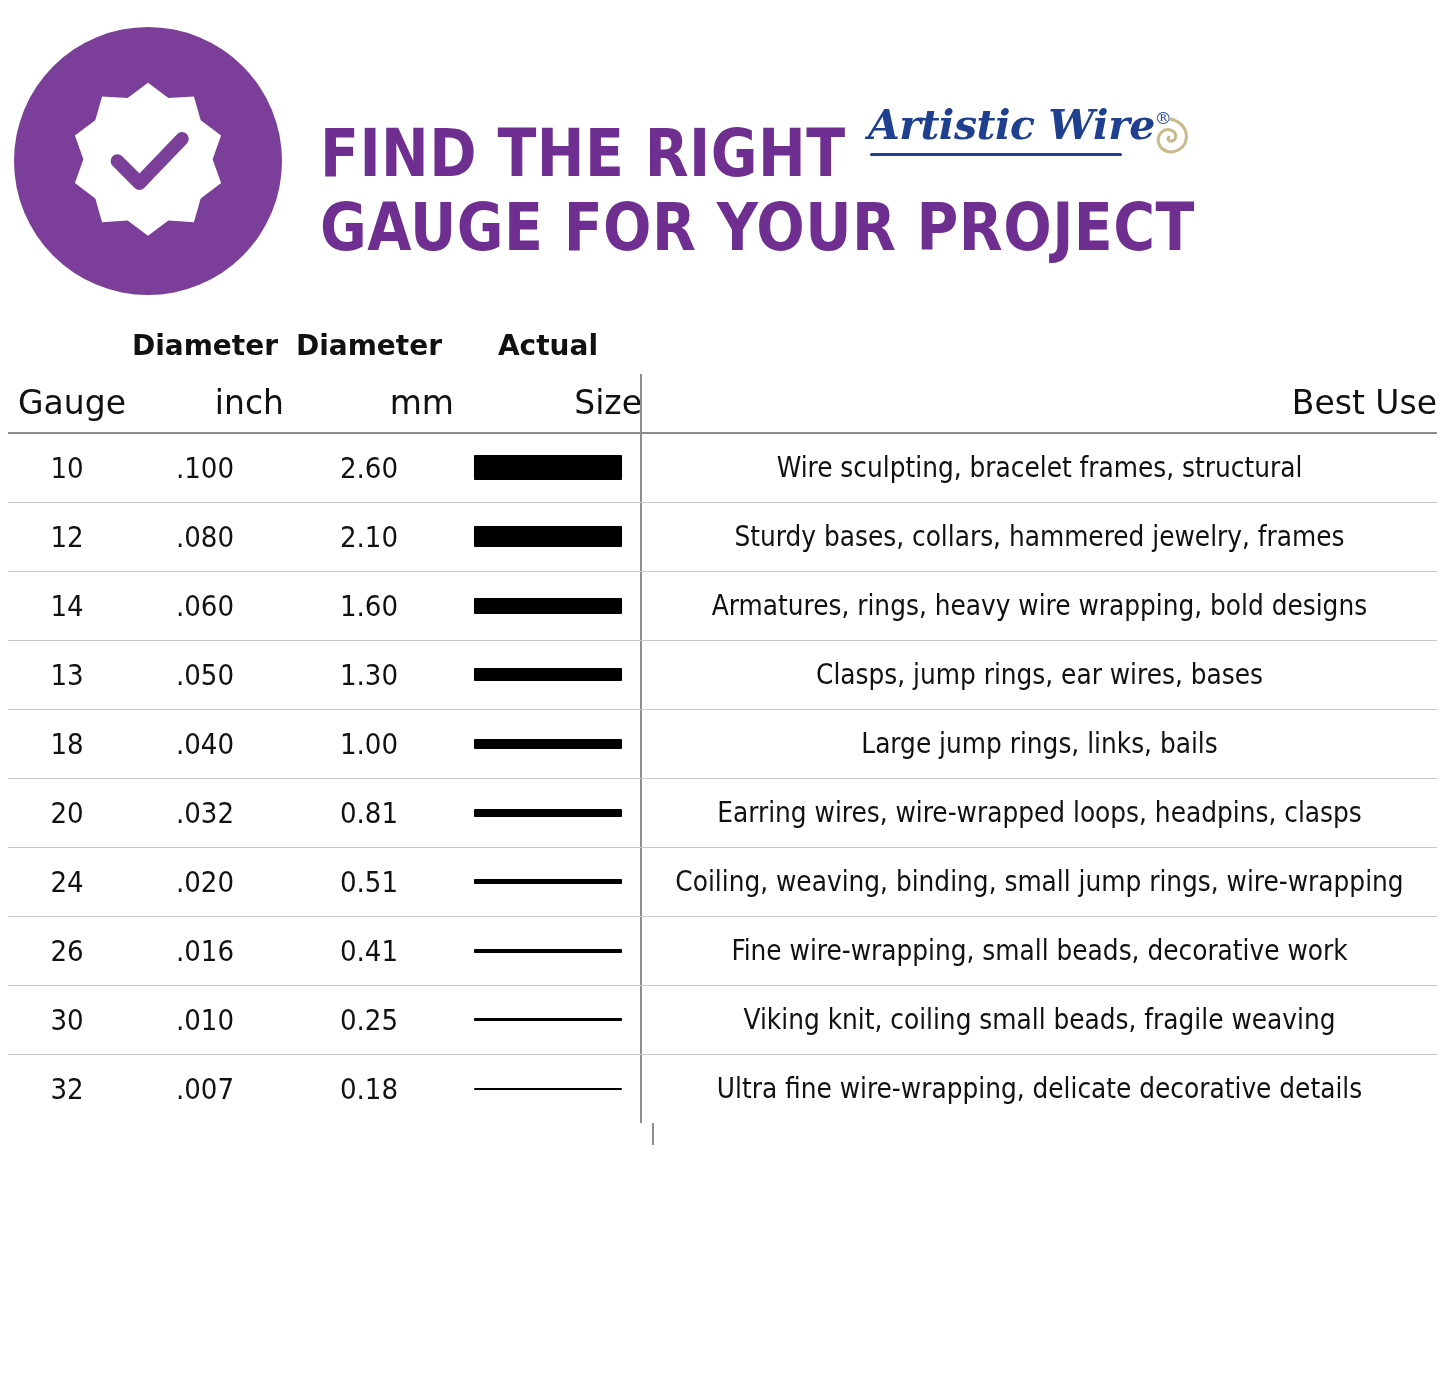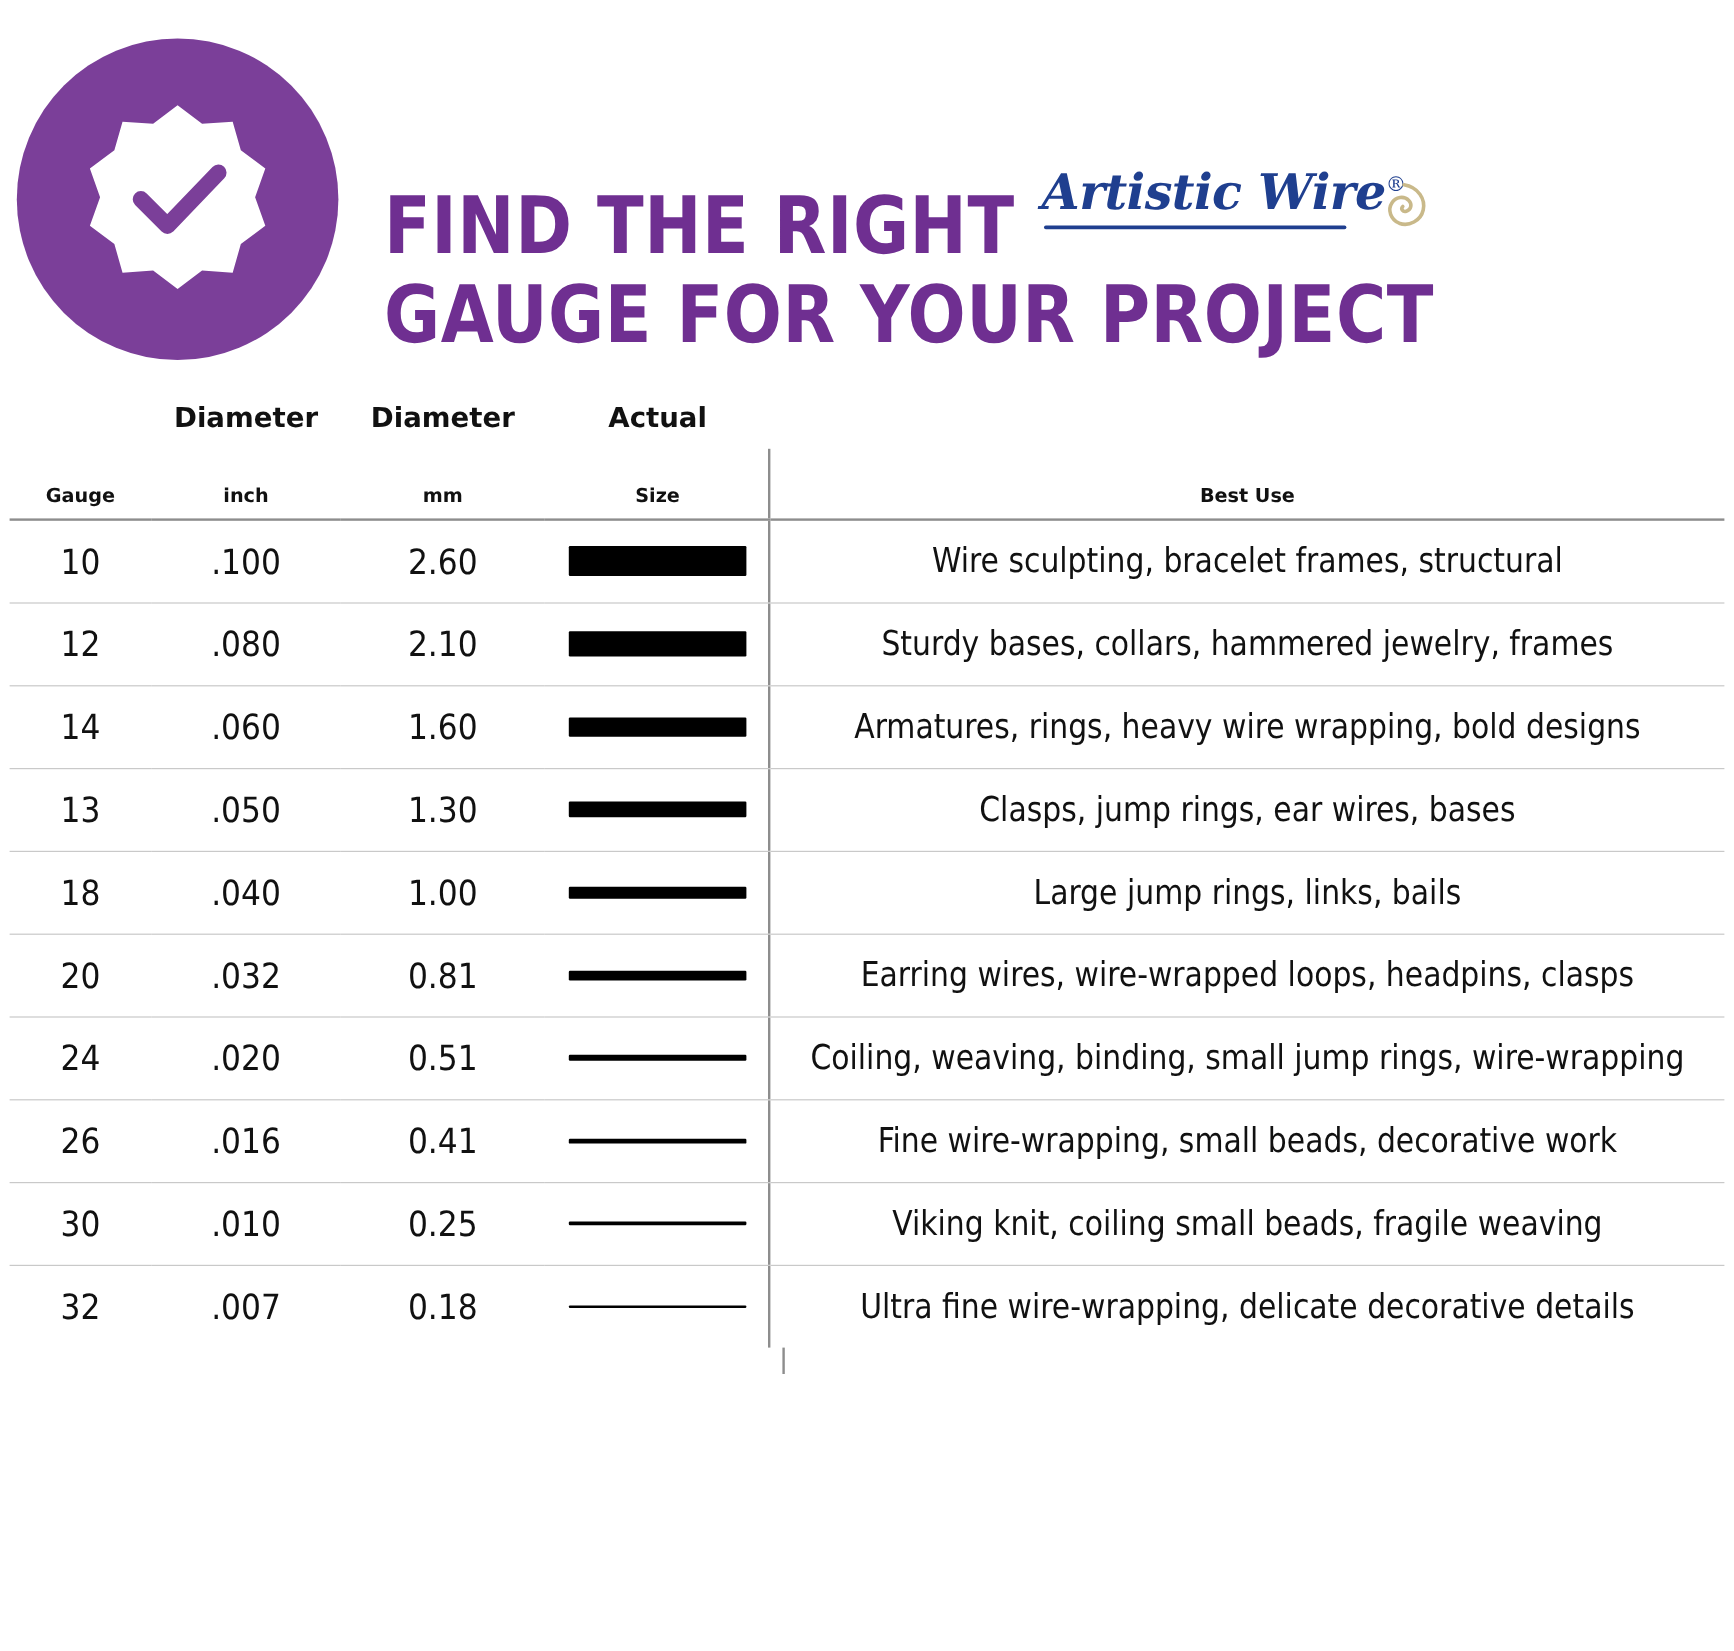--- a/index.html
+++ b/index.html
@@ -11,21 +11,21 @@
     width: 1445px;
     height: 1376px;
     font-family: "Liberation Sans", sans-serif;
     color: #1a1a1a;
     overflow: hidden;
   }
 
   
   .header {
     display: flex;
-    align-items: flex-end;
+    align-items: center;
     padding: 22px 0 0 14px;
     height: 300px;
     box-sizing: border-box;
   }
   .badge {
     width: 268px;
     height: 268px;
     border-radius: 50%;
     background: #7b3f99;
     flex: 0 0 268px;
@@ -107,34 +107,35 @@
     vertical-align: middle;
   }
   .col-gauge   { width: 118px; }
   .col-inch    { width: 158px; }
   .col-mm      { width: 170px; }
   .col-size    { width: 188px; }
   .col-use     { width: auto; }
 
   thead .stack-row th {
     height: 62px;
-    font-size: 23px;
+    font-size: 28px;
     font-weight: bold;
     color: #111;
     vertical-align: bottom;
     padding-bottom: 4px;
   }
   thead .main-row th {
     height: 56px;
-    font-size: 16px;
-    font-weight: bold;
+    font-size: 33px;
+    font-weight: normal;
     color: #111;
     vertical-align: bottom;
     padding-bottom: 10px;
     border-bottom: 2px solid #8d8d8d;
+    text-align: right;
   }
   tbody tr {
     height: 69px;
   }
   tbody td {
     border-bottom: 1.5px solid #c9c9c9;
     font-size: 29px;
     font-weight: 500;
     color: #111;
     font-stretch: condensed;

